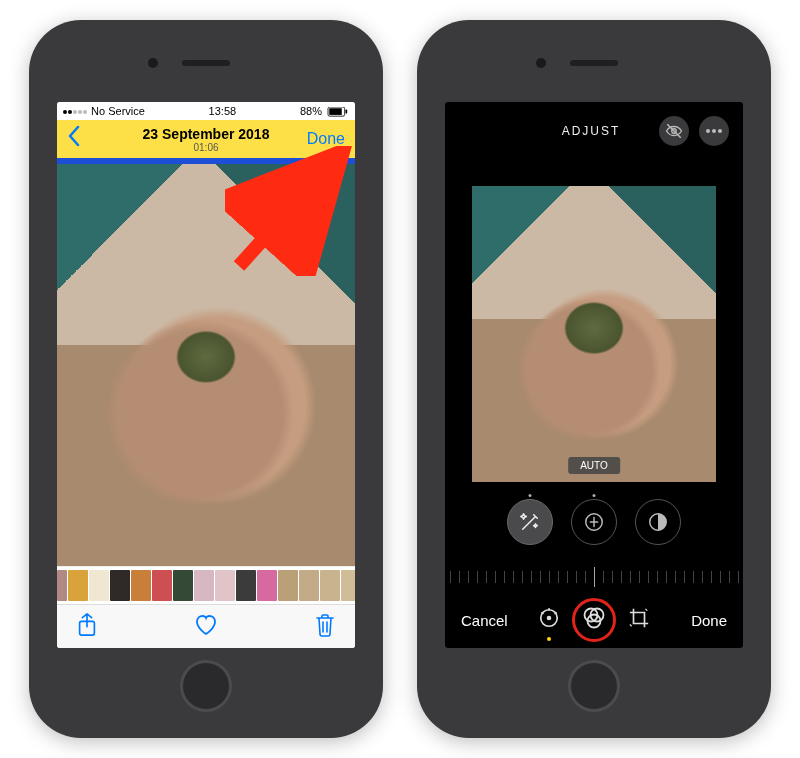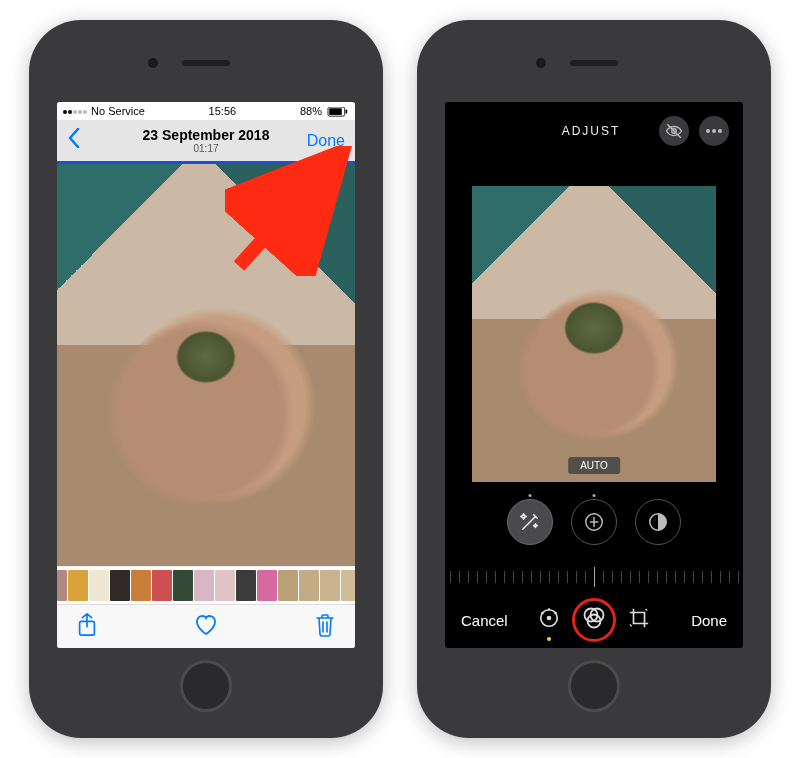--- a/index.html
+++ b/index.html
@@ -19,21 +19,21 @@
       linear-gradient(135deg,#2f6d6a 0 18%, rgba(0,0,0,0) 18%),
       linear-gradient(225deg,#2a615e 0 20%, rgba(0,0,0,0) 20%),
       linear-gradient(180deg,#cbb9a5 0 45%,#a88a6e 45% 100%),
       #bfa88a;
   }
   
   .left .screen { background:#fff; }
   .status { height:18px; font-size:11px; display:flex; align-items:center; justify-content:space-between; padding:0 6px; color:#000; background:#fff; }
   .dots span{display:inline-block;width:4px;height:4px;border-radius:50%;background:#000;margin-right:1px;vertical-align:middle;}
   .dots span:nth-child(3),.dots span:nth-child(4),.dots span:nth-child(5){background:#bbb;}
-  .navbar { height:44px; background:#e5e5e5; border-bottom:3px solid #1d4ed8; display:flex; align-items:center; justify-content:space-between; padding:0 10px; position:relative;}
+  .navbar { height:44px; background:#fde047; border-bottom:6px solid #1d4ed8; display:flex; align-items:center; justify-content:space-between; padding:0 10px; position:relative;}
   .back-chevron { color:#007aff; font-size:22px; font-weight:600; }
   .title-wrap { position:absolute; left:0; right:0; text-align:center; pointer-events:none; }
   .title-main { font-size:14px; font-weight:600; color:#000; }
   .title-sub { font-size:10px; color:#555; }
   .edit-link { color:#007aff; font-size:16px; }
   .thumbstrip { height:38px; background:#fff; border-top:1px solid #eee; display:flex; padding:3px 0; gap:1px; overflow:hidden; }
   .thumbstrip .thumb { flex:0 0 20px; height:100%; border-radius:1px; }
   .edge { flex:0 0 10px !important; opacity:.6; }
   .toolbar { height:44px; background:#f8f8f8; border-top:1px solid #ddd; display:flex; align-items:center; justify-content:space-between; padding:0 20px; }
   .tb-icon { color:#007aff; }
@@ -67,39 +67,39 @@
 <div class="device left">
   <div class="device-inner">
     <div class="camera"></div>
     <div class="speaker"></div>
     <div class="screen">
       <div class="status">
         <div>
           <span class="dots"><span></span><span></span><span></span><span></span><span></span></span>
           <span>No Service</span>
         </div>
-        <div>15:56</div>
+        <div>13:58</div>
         <div>
           <span>88%</span>
           <svg width="22" height="10" viewBox="0 0 24 12" style="vertical-align:middle;margin-left:2px">
               <rect x="0" y="0" width="20" height="11" rx="2" fill="none" stroke="#000"></rect>
               <rect x="1.5" y="1.5" width="15" height="8" fill="#000"></rect>
               <rect x="21" y="3" width="2" height="5" rx="1" fill="#000"></rect>
             </svg>
         </div>
       </div>
       <div class="navbar">
         <span class="back-chevron">
           <svg width="14" height="20" viewBox="0 0 12 20">
               <path d="M10 1 2 10l8 9" fill="none" stroke="#007aff" stroke-width="2.5" stroke-linecap="round" stroke-linejoin="round"></path>
             </svg>
         </span>
         <div class="title-wrap">
           <div class="title-main">23 September 2018</div>
-          <div class="title-sub">01:17</div>
+          <div class="title-sub">01:06</div>
         </div>
         <span class="edit-link">Done</span>
       </div>
       <div class="photo"></div>
       <div class="thumbstrip">
           <div class="thumb edge" style="background: rgb(122, 59, 46);"></div>
           <div class="thumb" style="background: rgb(217, 162, 58);"></div>
           <div class="thumb" style="background: rgb(239, 231, 210);"></div>
           <div class="thumb" style="background: rgb(47, 42, 39);"></div>
           <div class="thumb" style="background: rgb(201, 127, 58);"></div>

